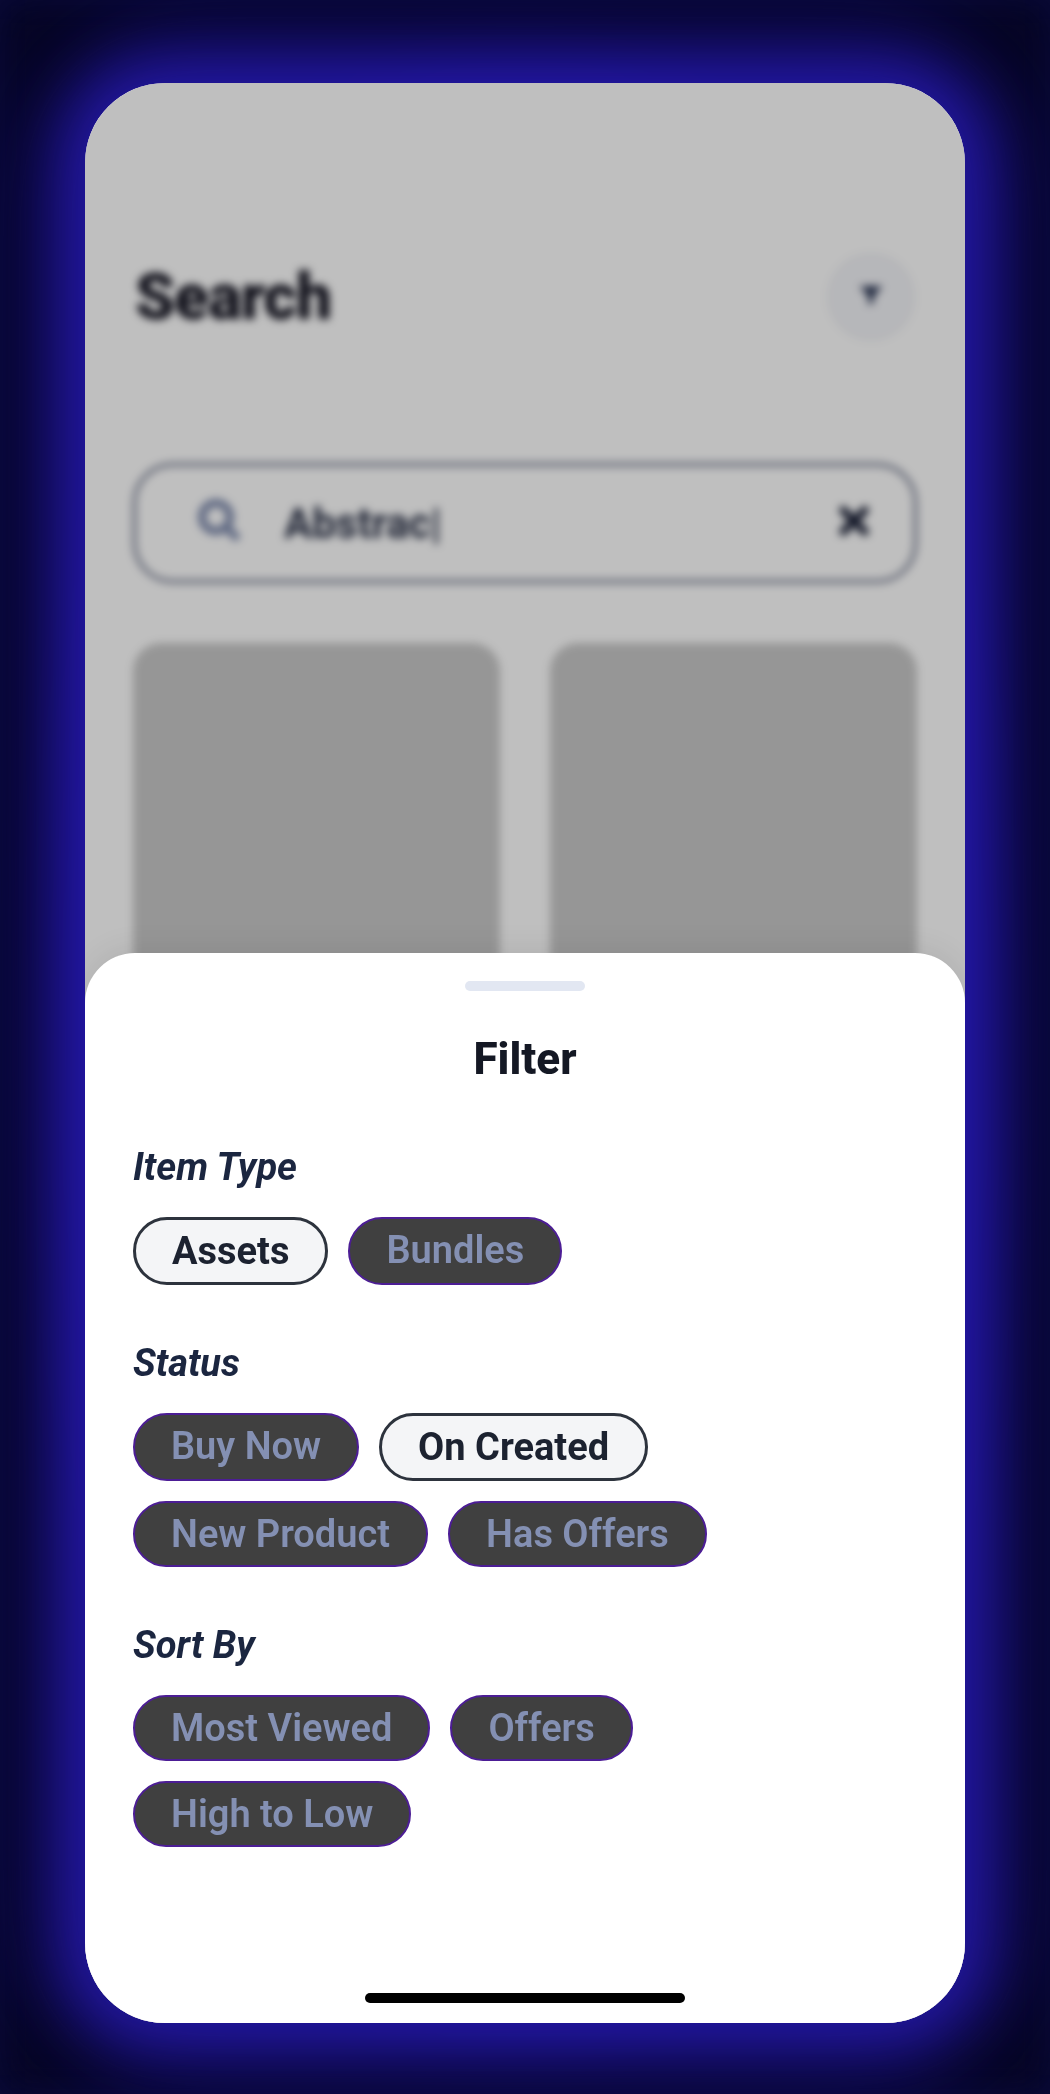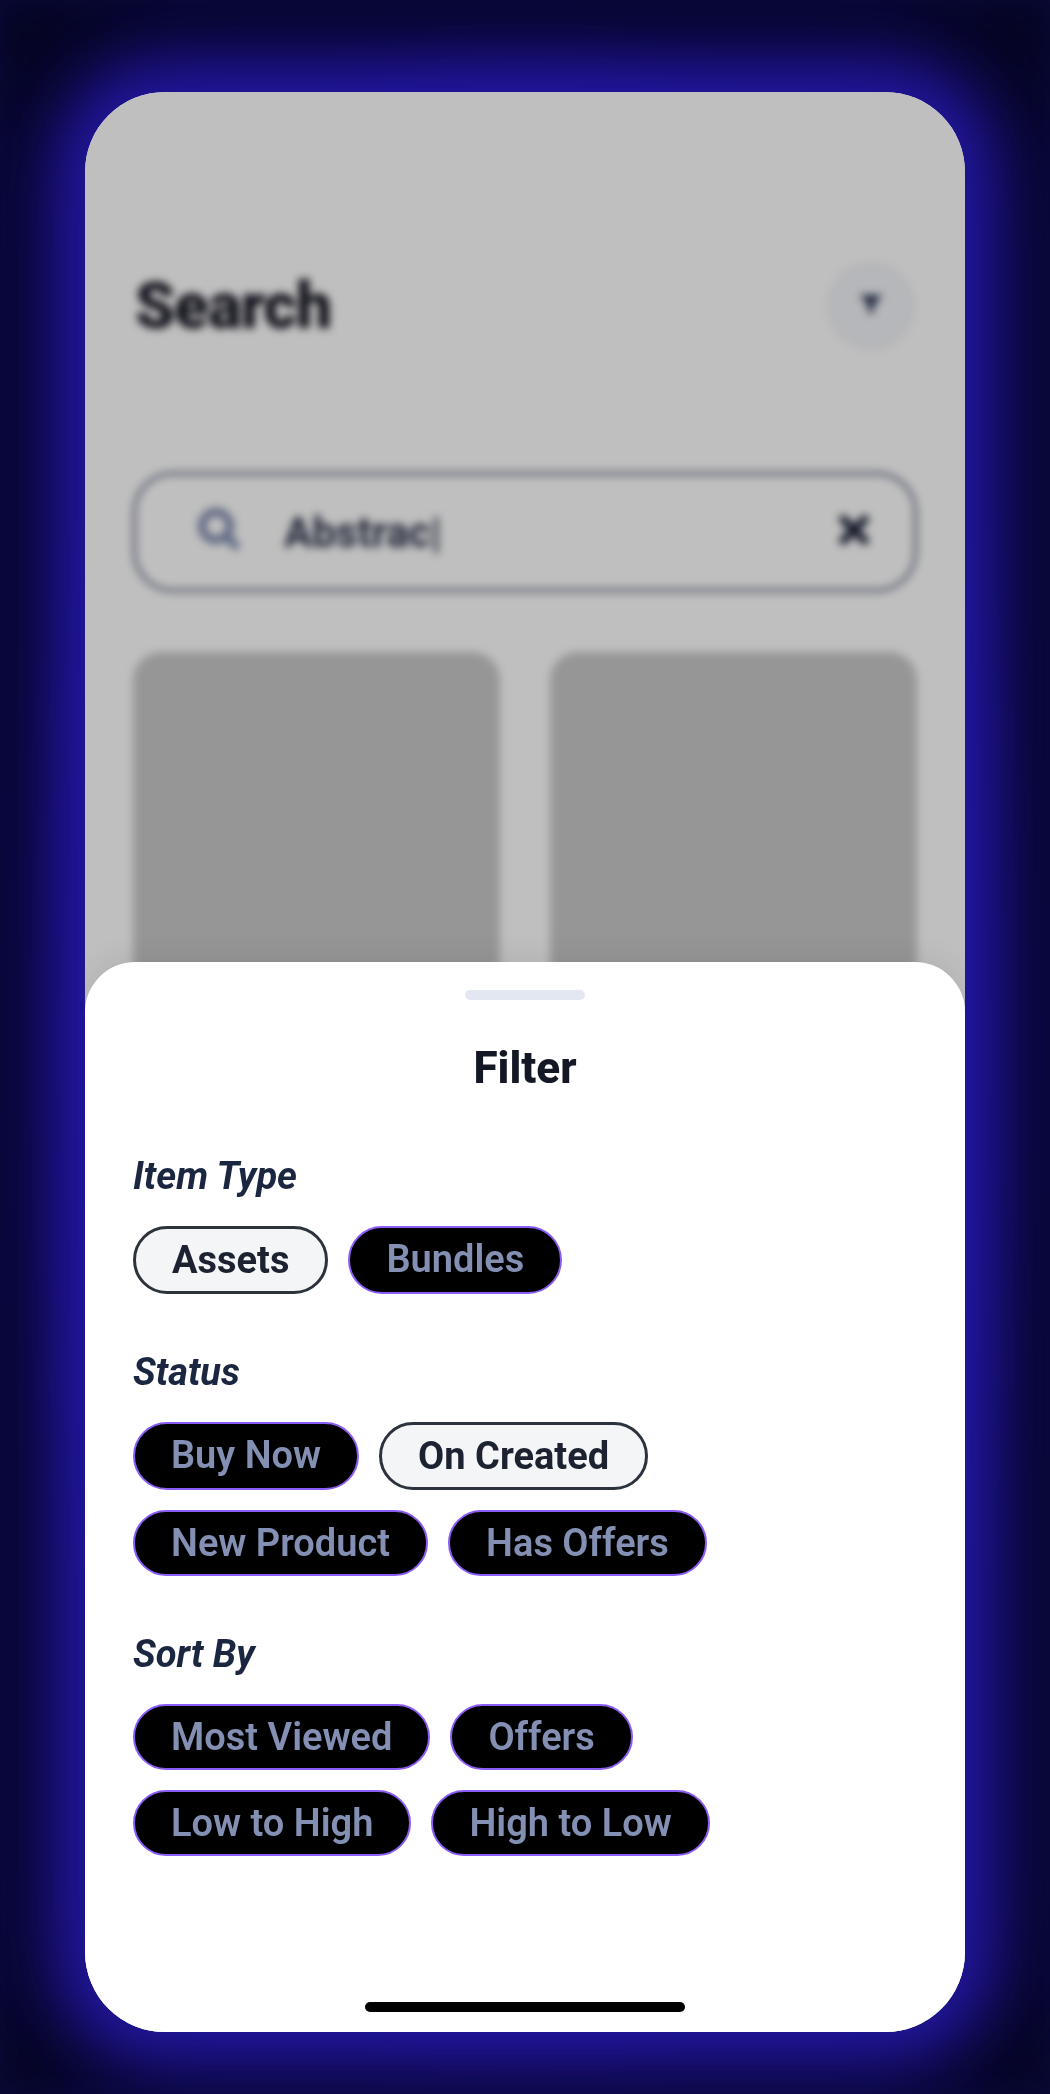--- a/index.html
+++ b/index.html
@@ -16,21 +16,21 @@
     position: absolute;
     inset: 0;
     background: radial-gradient(closest-side, rgba(40,30,180,0.5), rgba(15,10,80,0.9) 70%, rgba(5,5,30,1) 100%);
     filter: blur(20px);
   }
 
   
   .phone {
     position: absolute;
     left: 85px;
-    top: 92px;
+    top: 83px;
     width: 880px;
     height: 1940px;
     border-radius: 80px;
     background: #fff;
     box-shadow: 0 0 60px 30px rgba(60,40,255,0.45), 0 0 120px 40px rgba(25,15,140,0.6);
     overflow: hidden;
   }
 
   
   .bg-screen {
@@ -166,22 +166,22 @@
     font-weight: 700;
     line-height: 1;
     white-space: nowrap;
   }
   .chip.selected {
     border: 3px solid #2d333d;
     background: #f4f5f7;
     color: #1c2230;
   }
   .chip.unselected {
-    border: 2px solid #8b5cf6;
-    background: #000000;
+    border: 2px solid #4c1d95;
+    background: #404040;
     color: #8490b3;
     font-weight: 600;
   }
 
   .home-indicator {
     position: absolute;
     bottom: 20px;
     left: 50%;
     transform: translateX(-50%);
     width: 320px;
@@ -250,20 +250,19 @@
         <div class="chip unselected">Buy Now</div>
         <div class="chip selected">On Created</div>
         <div class="chip unselected">New Product</div>
         <div class="chip unselected">Has Offers</div>
       </div>
 
     <div class="section-label">Sort By</div>
     <div class="chip-row">
         <div class="chip unselected">Most Viewed</div>
         <div class="chip unselected">Offers</div>
-        <div class="chip unselected">Low to High</div>
         <div class="chip unselected">High to Low</div>
       </div>
 
   </div>
 
   <div class="home-indicator"></div>
 </div>
 
 </body></html>

